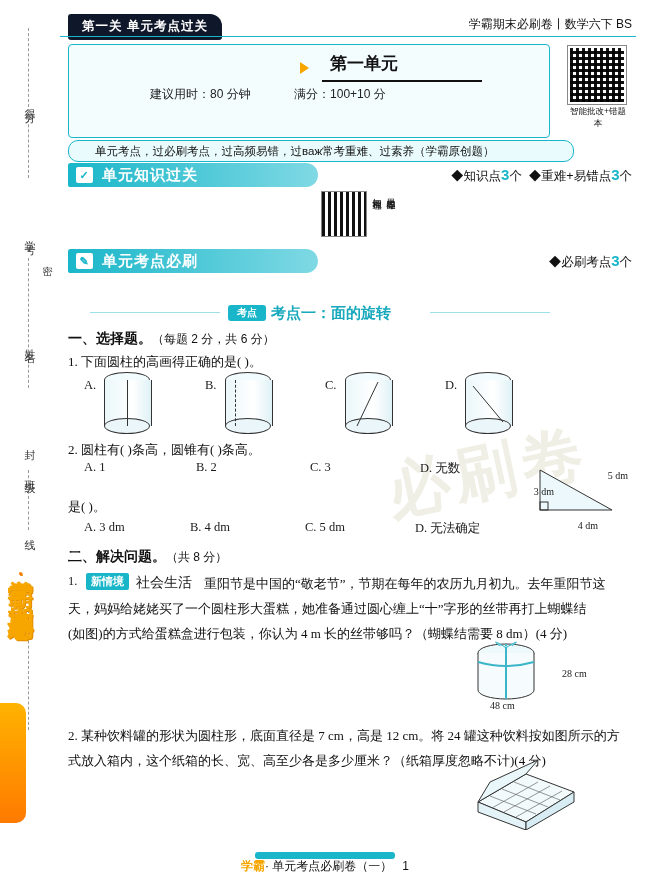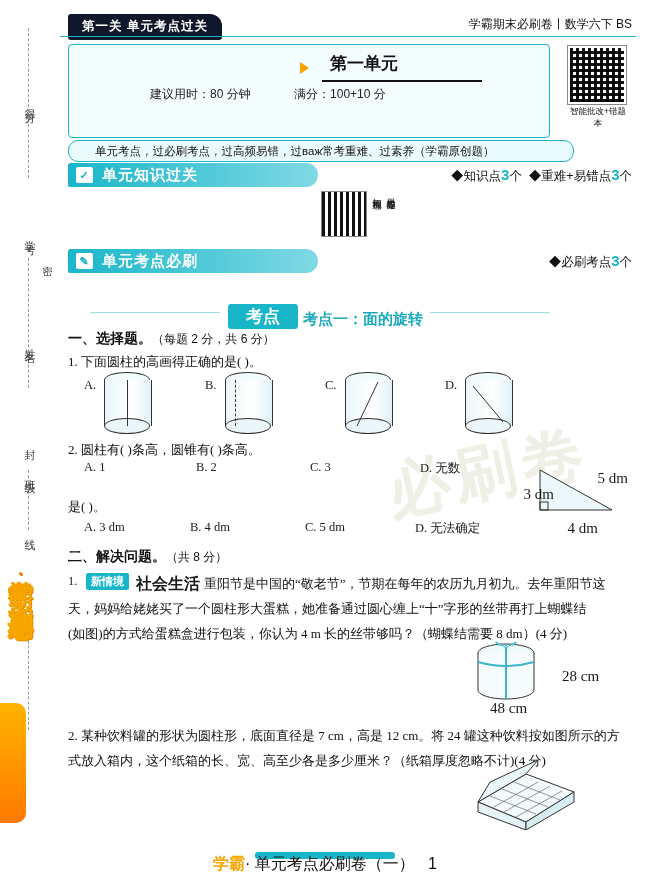--- a/index.html
+++ b/index.html
@@ -153,36 +153,36 @@
   }
 
   
   .kaodian{
     position:absolute;left:228px;top:304px;
     font-size:15px;font-weight:bold;color:#18a9bd;
     font-family:"Liberation Sans", sans-serif;
   }
   .kaodian .kbox{
     display:inline-block;background:#19b6c9;color:#fff;
-    font-size:17px;padding:1px 18px;border-radius:3px;margin-right:5px;
+    font-size:10px;padding:1px 9px;border-radius:3px;margin-right:5px;
     vertical-align:2px;
   }
   .kline-l{position:absolute;left:90px;top:312px;width:130px;height:1px;background:#9fdfe8;}
   .kline-r{position:absolute;left:430px;top:312px;width:120px;height:1px;background:#9fdfe8;}
 
   
   .sec-h{
     position:absolute;font-size:14px;font-weight:bold;color:#111;
     font-family:"Liberation Sans", sans-serif;
   }
   .q{
     position:absolute;font-size:13px;color:#111;line-height:19px;
   }
   .opt{position:absolute;font-size:12.5px;}
-  .small{font-size:15px;}
+  .small{font-size:10px;}
 
   .tag-new{
     display:inline-block;background:#19b6c9;color:#fff;
     font-size:11px;font-weight:bold;padding:1px 5px;border-radius:2px;
     font-family:"Liberation Sans", sans-serif;
   }
 
   
   .cyl{position:absolute;}
   .cyl .body{
@@ -220,21 +220,21 @@
     transform:rotate(-12deg);
     letter-spacing:6px;
     pointer-events:none;
   }
 
   
   .footer{
     position:absolute;left:0;right:0;bottom:8px;text-align:center;
   }
   .foot-inner{
-    display:inline-block;font-size:16px;color:#111;
+    display:inline-block;font-size:12px;color:#111;
     font-family:"Liberation Sans", sans-serif;
   }
   .foot-logo{color:#f7a600;font-weight:bold;}
   .foot-bar{
     position:absolute;left:255px;bottom:24px;width:140px;height:7px;
     background:#19b6c9;border-radius:3px;
   }
   .orange-corner{
     position:absolute;left:0;bottom:60px;width:26px;height:120px;
     background:linear-gradient(180deg,#ffb300,#ff7a00);
@@ -377,21 +377,21 @@
   <div class="small" style="position:absolute;right:22px;top:470px;">5 dm</div>
   <div class="small" style="position:absolute;right:96px;top:486px;">3 dm</div>
   <div class="small" style="position:absolute;right:52px;top:520px;">4 dm</div>
 
   <div class="sec-h" style="left:68px;top:548px;">
     <span>二、解决问题。</span><span style="font-weight:normal;font-size:12px;">（共 8 分）</span>
   </div>
 
   <div style="position:absolute;left:68px;top:574px;font-size:12.5px;">1.</div>
   <span class="tag-new" style="position:absolute;left:86px;top:573px;">新情境</span>
-  <div style="position:absolute;left:136px;top:574px;font-size:16px;font-weight:bold;">社会生活</div>
+  <div style="position:absolute;left:136px;top:574px;font-size:14px;font-weight:normal;">社会生活</div>
   <div class="q" style="left:68px;top:599px;">天，妈妈给姥姥买了一个圆柱形大蛋糕，她准备通过圆心缠上“十”字形的丝带再打上蝴蝶结</div>
   <div class="q" style="left:204px;top:574px;">重阳节是中国的“敬老节”，节期在每年的农历九月初九。去年重阳节这</div>
   <div class="q" style="left:68px;top:624px;">(如图)的方式给蛋糕盒进行包装，你认为 4 m 长的丝带够吗？（蝴蝶结需要 8 dm）(4 分)</div>
 
   <div class="cake">
     <svg width="86" height="66">
       <ellipse cx="36" cy="13" rx="28" ry="9" fill="#eef9fb" stroke="#333"></ellipse>
       <path d="M8,13 L8,50 A28,9 0 0 0 64,50 L64,13" fill="#f6fcfd" stroke="#333"></path>
       <line x1="36" y1="4" x2="36" y2="59" stroke="#3bb6c9" stroke-width="2"></line>
       <path d="M8,22 Q36,30 64,22" stroke="#3bb6c9" stroke-width="2" fill="none"></path>

